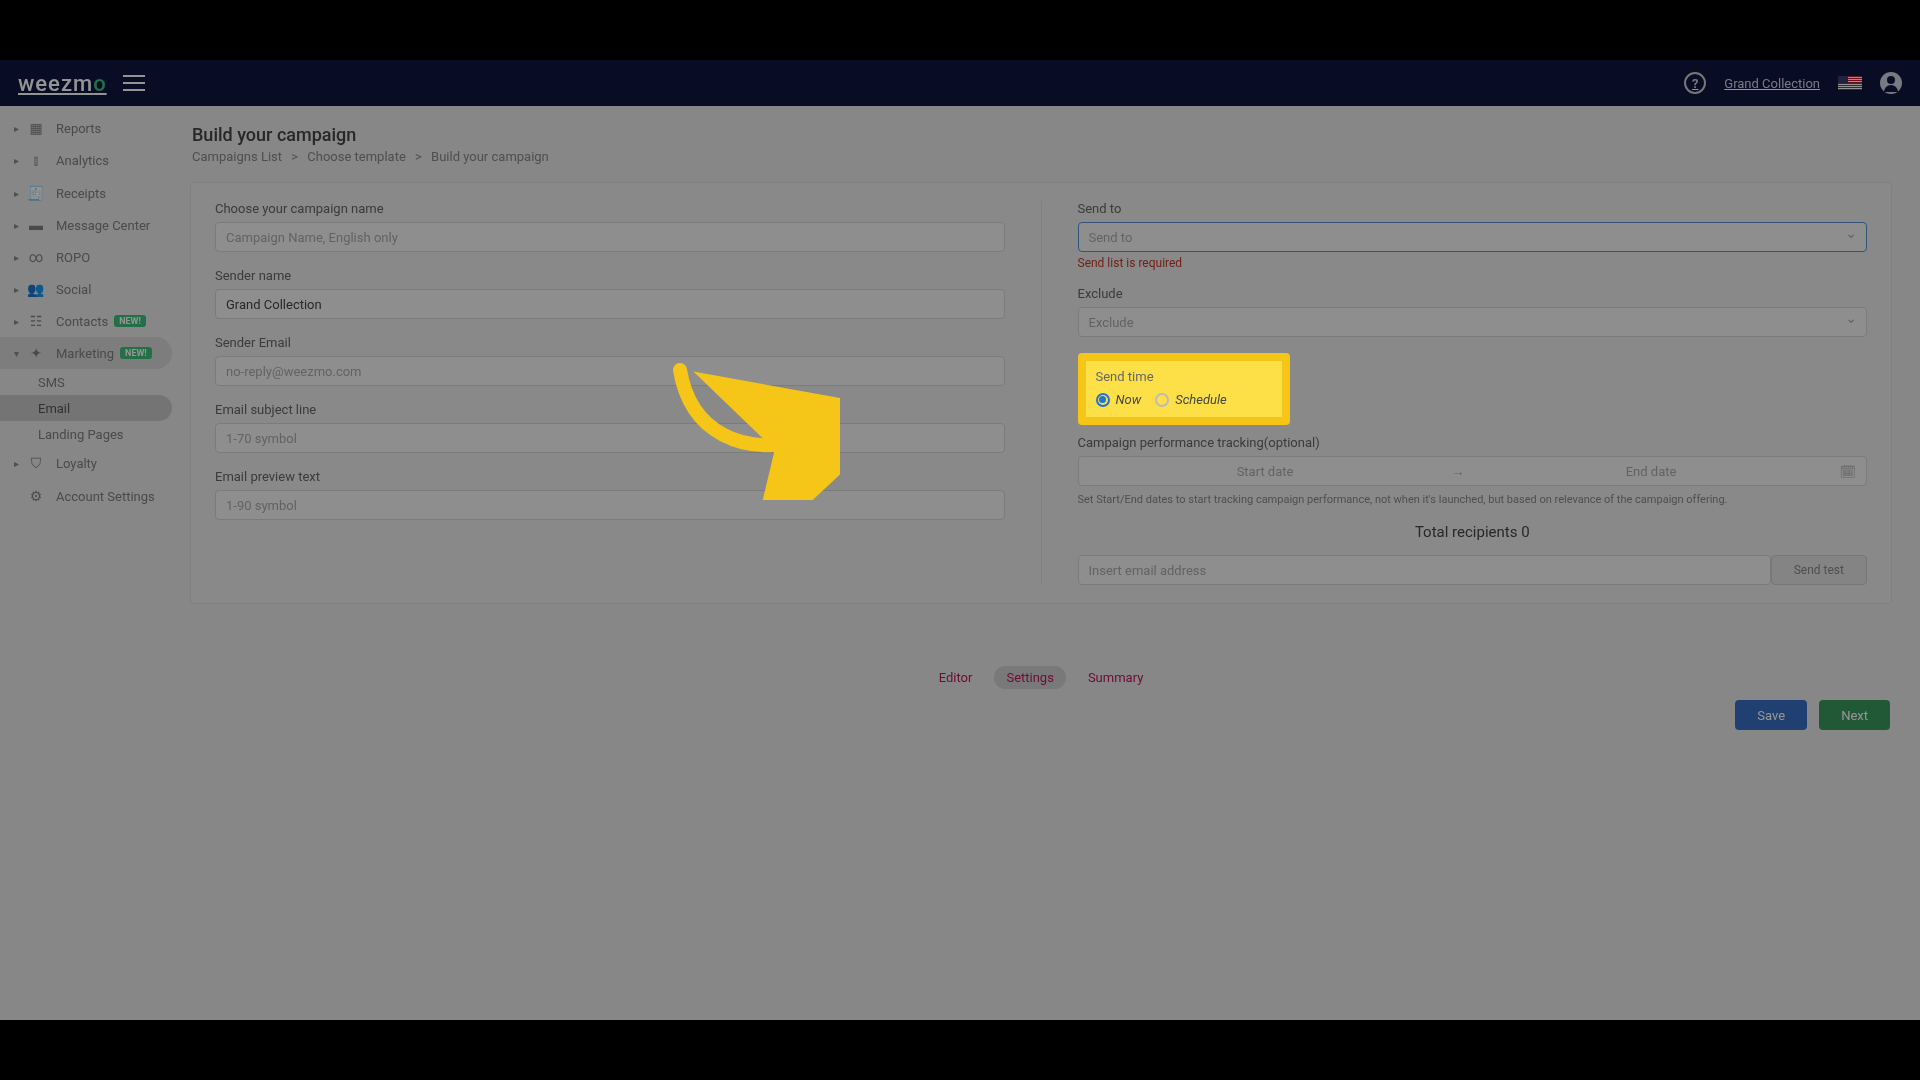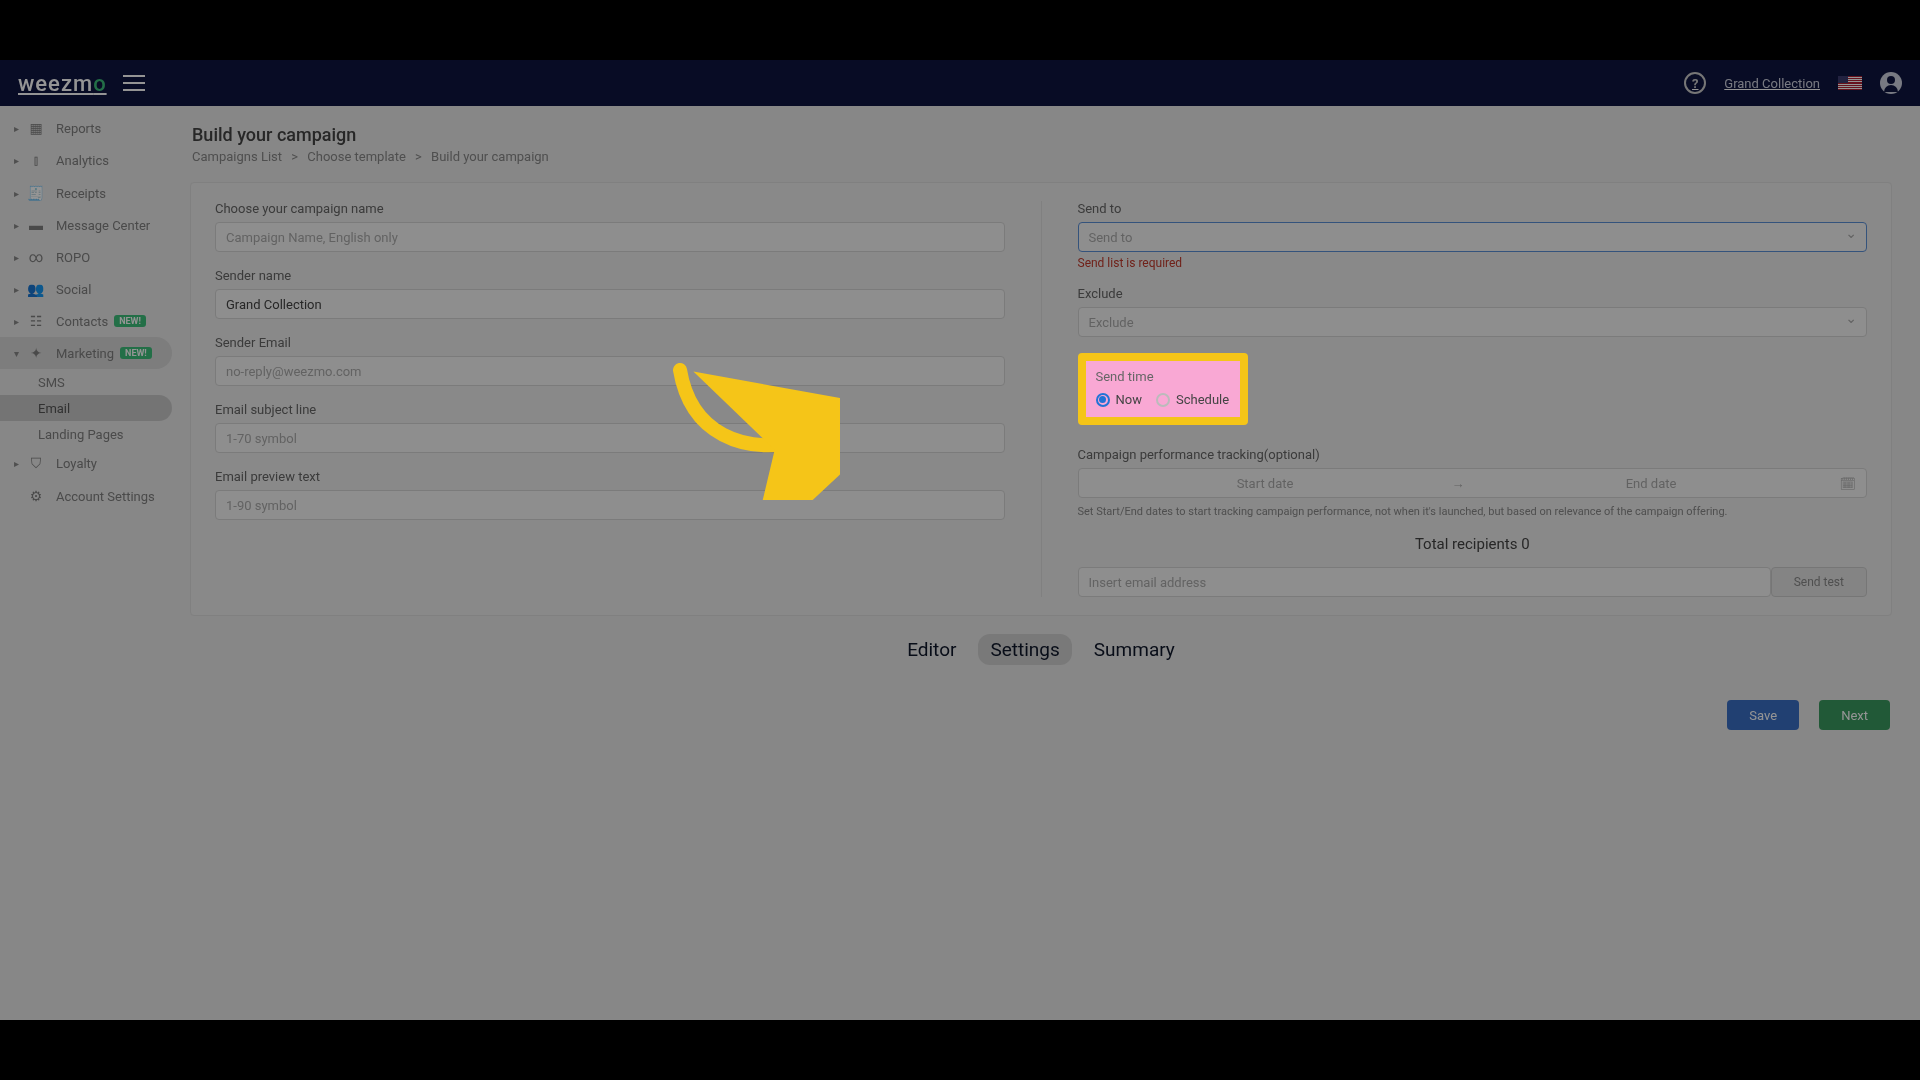--- a/index.html
+++ b/index.html
@@ -58,41 +58,41 @@
 .error-text { color: #c0392b; font-size: 12px; margin-top: 4px; }
 .select-caret { position: relative; }
 .select-caret::after { content: "⌄"; position:absolute; right:10px; top:3px; color:#aaa; font-size:14px; }
 
 .help-text { font-size: 11px; color: #888; margin-top: 6px; line-height: 1.4; }
 .total-recipients { text-align:center; font-size: 15px; color: #444; margin: 14px 0; }
 .test-row { display:flex; }
 .btn-gray { height: 30px; padding: 0 22px; border: 1px solid #ccc; border-radius: 4px; background: #e4e4e4; color: #888; font-size: 12px; cursor:pointer; }
 
 
-.sendtime-box { background: #f9a8d4; border: 8px solid #f5c518; border-radius: 4px; padding: 8px 10px 10px 10px; margin-bottom: 28px; width: 170px; }
-.radio-row { display:flex; align-items:center; gap: 14px; }
+.sendtime-box { background: #fde047; border: 8px solid #f5c518; border-radius: 4px; padding: 8px 10px 10px 10px; margin-bottom: 16px; width: 212px; }
+.radio-row { display:flex; align-items:center; gap: 14px; font-style: italic; }
 .radio { display:flex; align-items:center; gap:6px; font-size:13px; color:#444; }
 .radio-dot { width:14px; height:14px; border-radius:50%; border:2px solid #2173d6; display:inline-flex; align-items:center; justify-content:center; }
 .radio-dot.checked::after { content:""; width:7px; height:7px; background:#2173d6; border-radius:50%; }
 .radio-dot.unchecked { border-color:#bbb; }
 
 
 .daterange { display:flex; align-items:center; border:1px solid #d4d4d4; border-radius:4px; height:30px; padding:0 10px; font-size:13px; color:#aaa; background:#f5f5f5; gap:10px; }
 .daterange .arrow { flex:0 0 auto; }
 .daterange .cal { margin-left:auto; }
 .daterange input { border:none; background:transparent; width: 46%; font-size:13px; color:#444;text-align:center; }
 .daterange input::placeholder { color:#aaa; }
 
 
 .tabs-row { display:flex; align-items:center; justify-content:center; margin-top: 18px; gap: 10px; }
-.tab-pill { font-size: 19px; color: #0f172a; padding: 4px 12px; border-radius: 12px; cursor:pointer; }
+.tab-pill { font-size: 13px; color: #be185d; padding: 4px 12px; border-radius: 12px; cursor:pointer;margin-top:44px; }
 .tab-pill.active { background: #d0d0d0; }
 
 
-.action-buttons { position: absolute; right: 30px; top: 594px; display:flex; gap: 20px; }
+.action-buttons { position: absolute; right: 30px; top: 594px; display:flex; gap: 12px; }
 .btn { height: 30px; padding: 0 22px; border-radius: 4px; font-size: 13px; border:none; cursor:pointer; color:#fff; }
 .btn-save { background: #3a6fc4; }
 .btn-next { background: #3a9a5f; }
 
 
 .anno-arrow { position:absolute; pointer-events:none; z-index:1002; left: 660px; top: 300px; }
 
 
 .overlay { position:absolute; inset:0; background: rgba(0,0,0,0.42); z-index:1000; }
 .sendtime-wrapper { position: relative; z-index: 1001; display:inline-block; }

